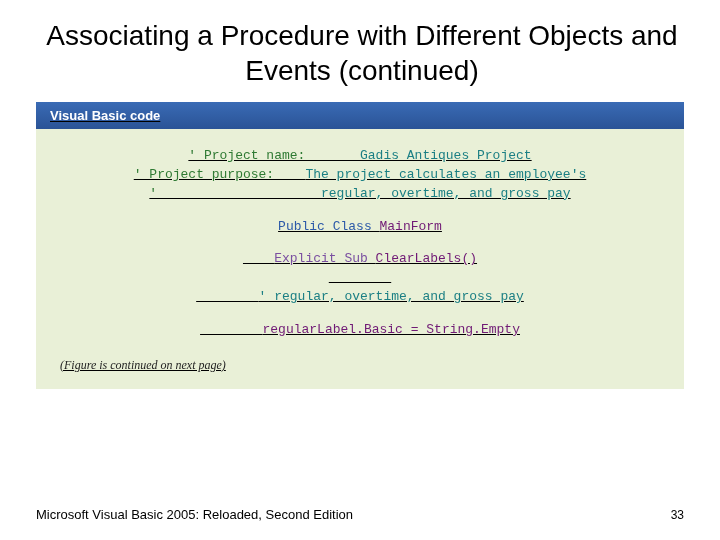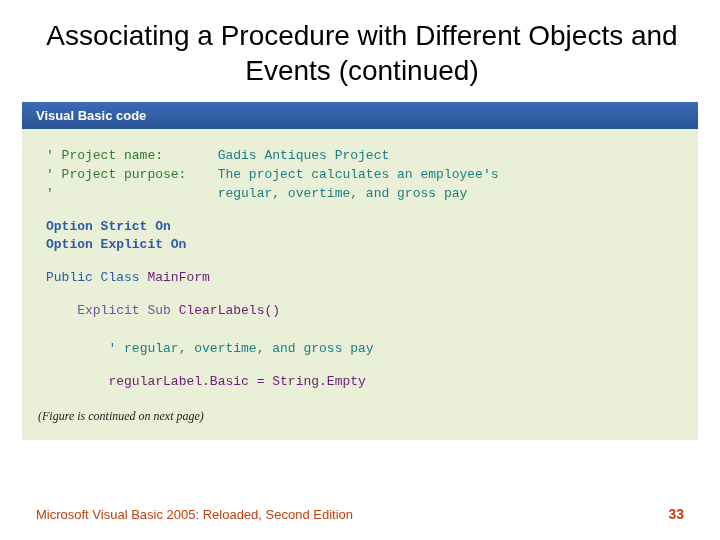--- a/index.html
+++ b/index.html
@@ -1,53 +1,49 @@
 <!DOCTYPE html>
 <html><head>
 <meta charset="utf-8">
 <style>
   * { margin: 0; padding: 0; box-sizing: border-box; }
   html, body { width: 720px; height: 540px; background: #fff; font-family: Arial, Helvetica, sans-serif; }
   .slide { width: 720px; height: 540px; position: relative; background: #fff; }
   .title { font-size: 28px; text-align: center; padding: 18px 36px 14px 40px; line-height: 1.25; color: #000; font-weight: 400; }
-  .figure { margin: 0 22px; border: 0; }
+  .figure { margin: 0 36px; border: 0; text-decoration: underline; }
   .fig-header { background: #2b5aa0; background: linear-gradient(#3a6bb5,#2a5396); color: #fff; font-family: Verdana, Arial, sans-serif; font-size: 13px; font-weight: 700; padding: 6px 14px; }
   .fig-body { background: #e9f0d7; padding: 18px 24px 10px 24px; font-family: "Courier New", Courier, monospace; font-size: 13px; line-height: 1.45; color: #444; }
-  .row { white-space: pre; }
+  .row { white-space: pre; text-align: center; }
   .green { color: #2f7a33; }
   .teal  { color: #1b7f84; }
   .blue  { color: #2c5aa8; }
   .purple{ color: #7a4fa0; }
   .gray  { color: #701a75; }
   .bold  { font-weight: 700; }
   .blk { margin-bottom: 14px; }
-  .fig-note { background: #e9f0d7; font-family: Georgia, "Times New Roman", serif; font-style: italic; font-size: 12px; padding: 4px 16px 16px 16px; color: #222; }
-  .footer { position: absolute; left: 36px; right: 36px; bottom: 18px; display: flex; justify-content: space-between; align-items: baseline; font-size: 13px; color: #c2410c; }
-  .pageno { font-size: 14px; font-weight: bold; }
+  .fig-note { background: #e9f0d7; font-family: Georgia, "Times New Roman", serif; font-style: italic; font-size: 12px; padding: 4px 16px 16px 24px; color: #222; }
+  .footer { position: absolute; left: 36px; right: 36px; bottom: 18px; display: flex; justify-content: space-between; align-items: baseline; font-size: 13px; color: #000000; }
+  .pageno { font-size: 12px; }
 </style>
 </head>
 <body>
 <div class="slide">
 
   <h1 class="title">Associating a Procedure with Different Objects and Events (continued)</h1>
 
   <div class="figure">
     <div class="fig-header">Visual Basic code</div>
 
     <div class="fig-body">
       <div class="blk">
         <div class="row"><span class="green"><span>' Project name:       </span></span><span class="teal">Gadis Antiques Project</span></div>
         <div class="row"><span class="green"><span>' Project purpose:    </span></span><span class="teal">The project calculates an employee's</span></div>
         <div class="row"><span class="green"><span>'                     </span></span><span class="teal">regular, overtime, and gross pay</span></div>
       </div>
 
-      <div class="blk">
-        <div class="row"><span class="blue bold">Option Strict On</span></div>
-        <div class="row"><span class="blue bold">Option Explicit On</span></div>
-      </div>
 
       <div class="blk">
         <div class="row"><span class="blue">Public Class </span><span class="gray">MainForm</span></div>
       </div>
 
       <div class="blk">
         <div class="row"><span>    </span><span class="purple">Explicit Sub </span><span class="gray">ClearLabels()</span></div>
         <div class="row"><span>        </span></div>
         <div class="row"><span>        </span><span class="teal">' regular, overtime, and gross pay</span></div>
       </div>

